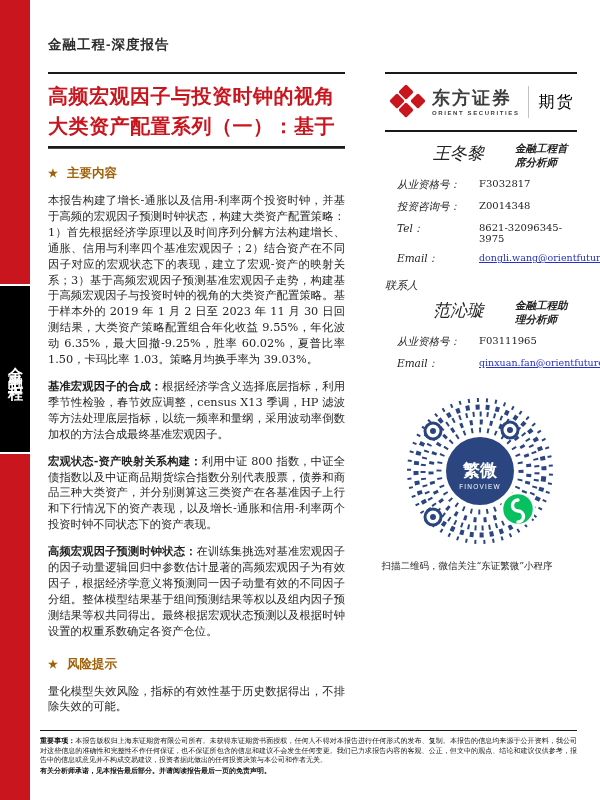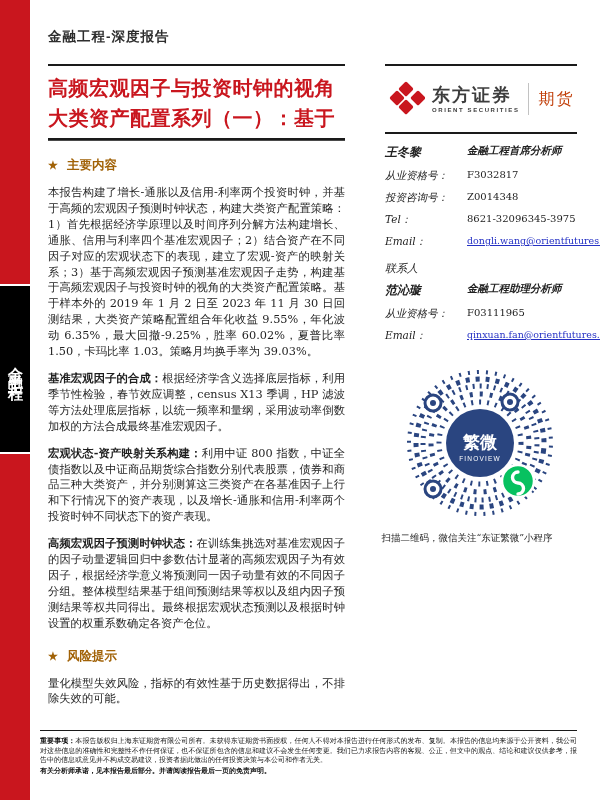--- a/index.html
+++ b/index.html
@@ -9,21 +9,21 @@
 
   
   .sidebar { position:absolute; left:0; top:0; width:30px; height:800px; background:#c9161e; }
   .sidebar-tab { position:absolute; left:0; top:284px; width:30px; height:170px;
                  background:#000; border-top:2px solid #fff; border-bottom:2px solid #fff;
                  display:flex; align-items:center; justify-content:center; }
   .sidebar-tab span { writing-mode:vertical-rl; color:#fff; font-size:15px; font-weight:bold;
                       letter-spacing:7px; font-family:"Liberation Sans", sans-serif; }
 
   
-  .content { position:absolute; left:48px; top:0; width:529px; }
+  .content { position:absolute; left:48px; top:8px; width:529px; }
   .kicker { margin-top:28px; font-size:13.5px; font-weight:bold; color:#2e2e2e; letter-spacing:1px; }
 
   .columns { display:flex; gap:40px; margin-top:18px; }
   .col-left  { width:297px; flex:none; }
   .col-right { width:192px; flex:none; }
 
   .rule-thick { height:0; border-top:2px solid #1a1a1a; }
   .rule-thin  { height:0; border-top:1px solid #4a4a4a; }
 
   .title { color:#c9161e; font-weight:bold; font-size:20px; line-height:30px;
@@ -36,33 +36,33 @@
 
   .sec-head { color:#a16207; font-size:12.5px; font-weight:bold; margin:16px 0 11px 0;
               font-family:"DejaVu Serif", serif; }
   .sec-head .star { margin-right:9px; font-size:11px; }
 
   .para { font-family:"DejaVu Serif", serif; font-size:11.3px; line-height:15.9px;
           color:#1f1f1f; text-align:justify; margin-bottom:11px; }
   .para b { font-weight:bold; }
 
   
-  .logo-row { display:flex; align-items:center; height:66px; padding-left:4px; }
+  .logo-row { display:flex; align-items:center; height:56px; padding-left:4px; }
   .logo-names { margin-left:7px; }
   .logo-cn { font-size:18px; font-weight:bold; color:#3d3d3d; letter-spacing:2px; line-height:19px; }
   .logo-en { font-size:6px; font-weight:bold; color:#3d3d3d; letter-spacing:1.6px; margin-top:2px; }
   .logo-sep { width:1px; height:32px; background:#c2c2c2; margin:0 10px 0 8px; }
-  .logo-unit { font-size:16px; color:#c2410c; letter-spacing:2px; }
+  .logo-unit { font-size:16px; color:#000000; letter-spacing:2px; }
 
   
   .analyst { font-family:"DejaVu Serif", serif; font-size:10.5px; color:#222; margin-top:10px; }
   .a-row { display:flex; margin-bottom:8px; }
-  .a-row .lab { width:82px; flex:none; font-style:italic; }
+  .a-row .lab { width:82px; flex:none; font-style:italic;margin-left:12px; }
   .a-row .val { font-size:10px; }
-  .a-name  { width:82px; flex:none; font-weight:bold; font-size:12px; font-style:italic; }
+  .a-name  { width:82px; flex:none; font-weight:normal; font-size:17px; font-style:italic;margin-left:48px; }
   .a-title { font-weight:bold; font-size:10.5px; font-style:italic; }
   .contact-head { font-weight:normal; font-size:11px; font-style:italic; margin:12px 0 6px 0; }
   a.email { color:#2531c4; text-decoration:underline; font-size:9.5px; }
 
   
   .qr-block { margin-top:26px; text-align:center; }
   .qr-caption { margin-top:9px; font-family:"DejaVu Serif", serif; font-size:9.5px;
                 color:#222; white-space:nowrap; margin-left:-28px; }
 
   

